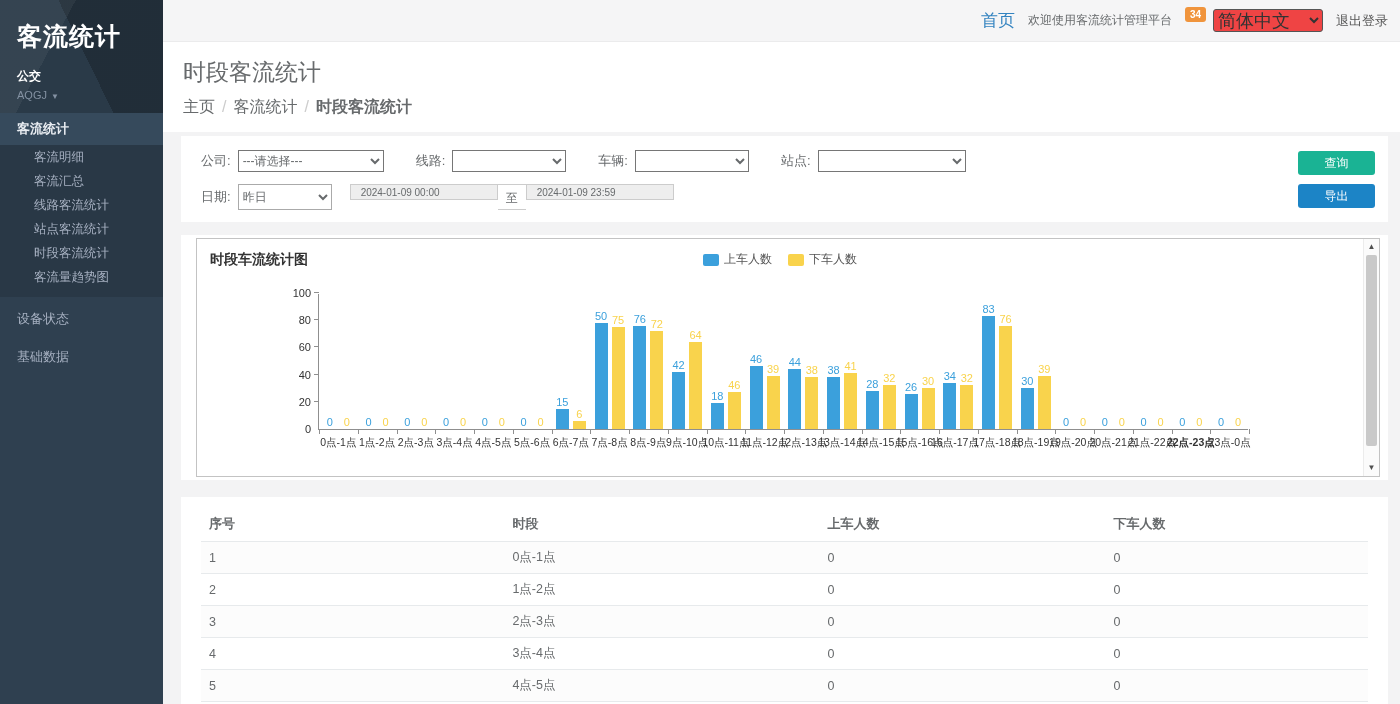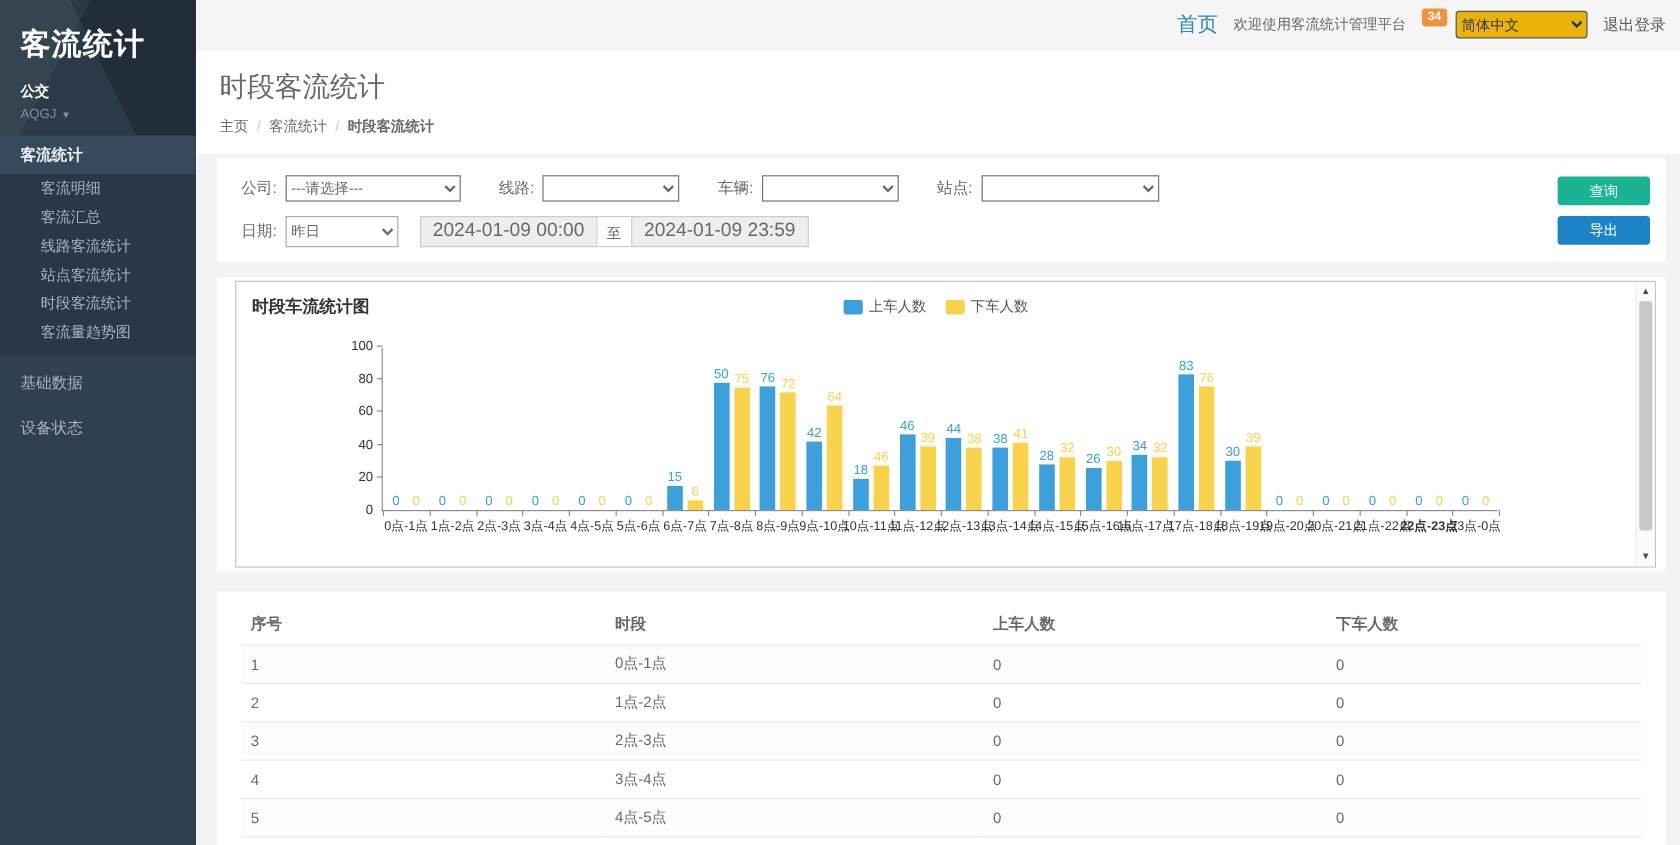--- a/index.html
+++ b/index.html
@@ -36,47 +36,47 @@
     height: 42px; background: #f5f5f6; border-bottom: 1px solid #ebebec;
     display: flex; align-items: center; justify-content: flex-end; gap: 13px; padding-right: 12px;
   }
   .home-link { color: #3383c0; font-size: 17px; cursor: pointer; }
   .welcome-text { font-size: 12px; color: #676a6c; }
   .notif-badge {
     align-self: flex-start; margin-top: 7px; margin-right: -6px;
     background: #f0943c; color: #fff; font-size: 10px; font-weight: bold;
     padding: 2px 5px; border-radius: 3px; line-height: 11px;
   }
-  .lang-select { width: 110px; height: 23px; font-size: 12px; color: #333; background: #eab308; border: 1px solid #555; border-radius: 3px; }
+  .lang-select { width: 110px; height: 23px; font-size: 18px; color: #333; background: #ef4444; border: 1px solid #555; border-radius: 3px; }
   .logout-link { font-size: 13px; color: #555; cursor: pointer; white-space: nowrap; }
 
   .page-heading { background: #ffffff; padding: 15px 20px 14px; }
   .page-title { font-size: 23px; font-weight: 400; color: #676a6c; }
-  .breadcrumb { margin-top: 9px; font-size: 12px; color: #676a6c; }
+  .breadcrumb { margin-top: 9px; font-size: 16px; color: #676a6c; }
   .breadcrumb .sep { color: #cccccc; margin: 0 7px; }
   .crumb { color: #676a6c; cursor: pointer; }
   .crumb.active { font-weight: bold; cursor: default; }
 
   .wrapper { padding: 4px 12px 0 18px; }
 
   
   .filter-panel { position: relative; background: #fff; padding: 14px 20px 12px; }
   .filter-row { display: flex; align-items: center; }
   .filter-row + .filter-row { margin-top: 12px; }
   .f-label { font-size: 13px; color: #676a6c; margin-right: 7px; white-space: nowrap; }
   .f-select { height: 22px; font-size: 12px; color: #676a6c; border: 1px solid #767676; background: #fff; margin-right: 32px; }
   .sel-company { width: 146px; }
   .sel-line { width: 114px; }
   .sel-vehicle { width: 114px; }
   .sel-station { width: 148px; }
   .sel-date { width: 94px; height: 26px; margin-right: 18px; border: 1px solid #aaa; }
   .date-group { display: flex; align-items: stretch; }
   .date-input {
-    width: 148px; height: 26px; background: #eeeeee; border: 1px solid #cccccc;
-    font-size: 16px; color: #676a6c; padding-left: 10px; font-family: inherit;
+    width: 148px; height: 16px; background: #eeeeee; border: 1px solid #cccccc;
+    font-size: 10px; color: #676a6c; padding-left: 10px; font-family: inherit;
   }
   .date-sep {
     width: 28px; height: 26px; background: #fff; border: 1px solid #cccccc; border-left: none; border-right: none;
     text-align: center; line-height: 26px; font-size: 12px; color: #676a6c;
   }
   .action-buttons { position: absolute; right: 13px; top: 15px; display: flex; flex-direction: column; gap: 9px; }
   .btn { width: 77px; height: 24px; border: none; border-radius: 3px; color: #fff; font-size: 12px; cursor: pointer; font-family: inherit; }
   .btn-query { background: #1ab394; }
   .btn-export { background: #1c84c6; }
 
@@ -132,22 +132,22 @@
     <div class="nav-parent active">客流统计</div>
     <div>
         <div class="subitem">客流明细</div>
         <div class="subitem">客流汇总</div>
         <div class="subitem">线路客流统计</div>
         <div class="subitem">站点客流统计</div>
         <div class="subitem">时段客流统计</div>
         <div class="subitem">客流量趋势图</div>
       </div>
   </div>
+  <div class="nav-parent nav-plain">设备状态</div>
   <div class="nav-parent nav-plain">基础数据</div>
-  <div class="nav-parent nav-plain">设备状态</div>
 </div>
 
 <div class="main">
 
   <div class="topbar">
     <span class="home-link">首页</span>
     <span class="welcome-text">欢迎使用客流统计管理平台</span>
     <span class="notif-badge">34</span>
     <select class="lang-select">
       <option>简体中文</option>

